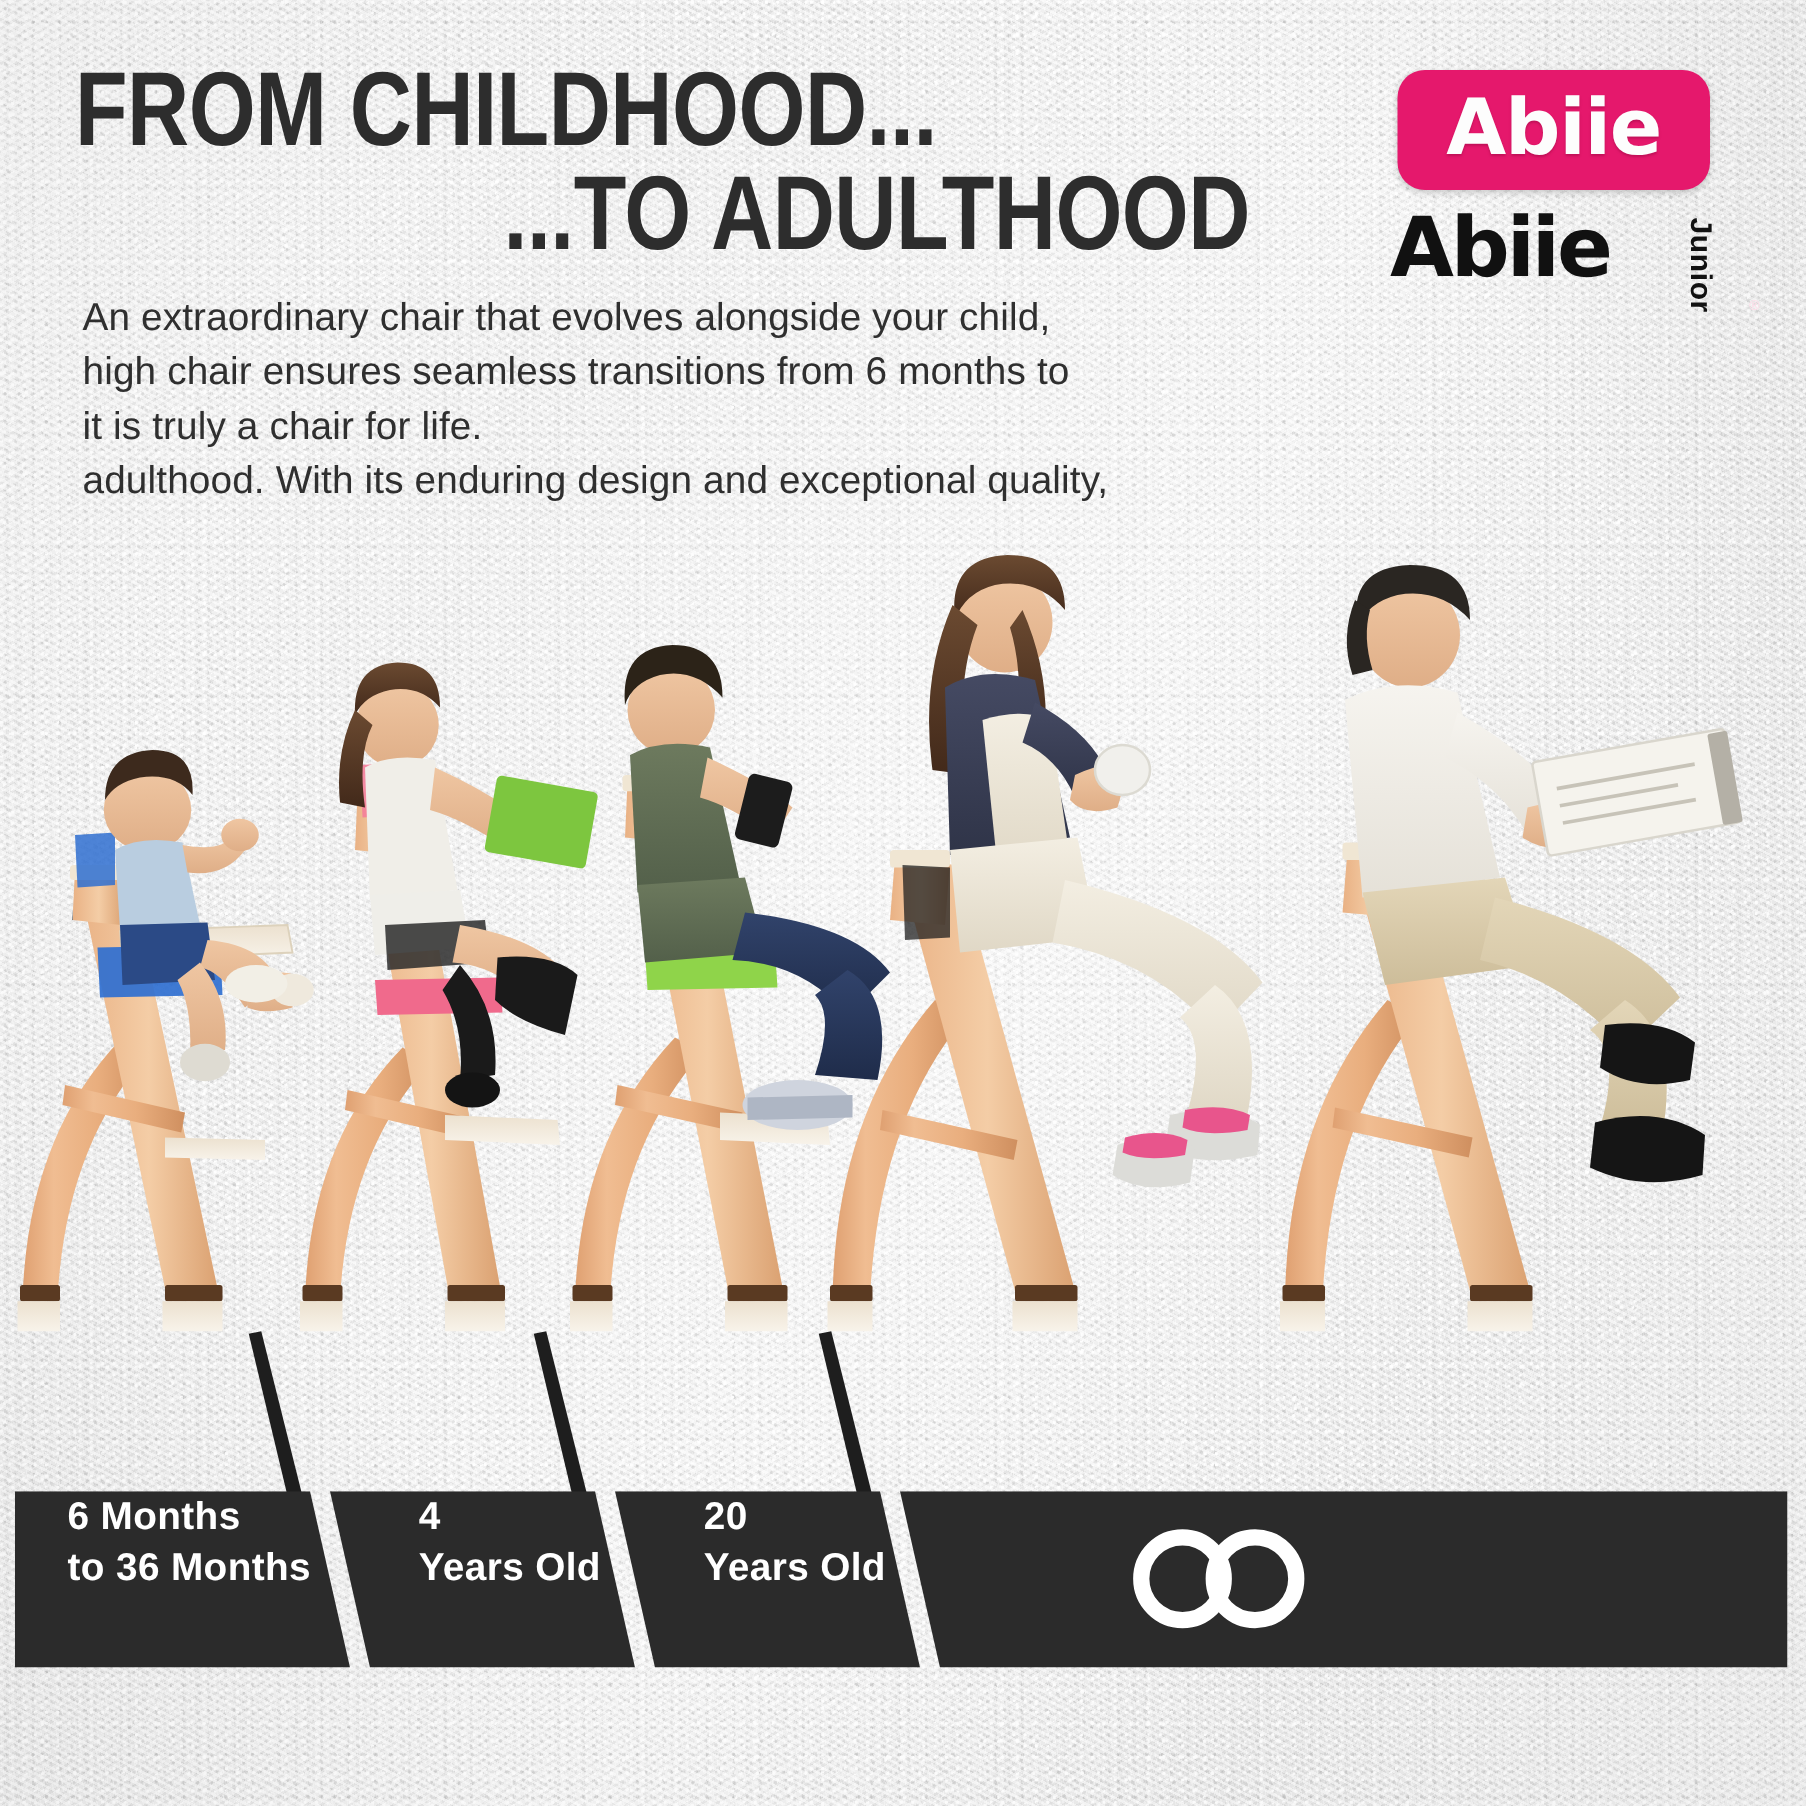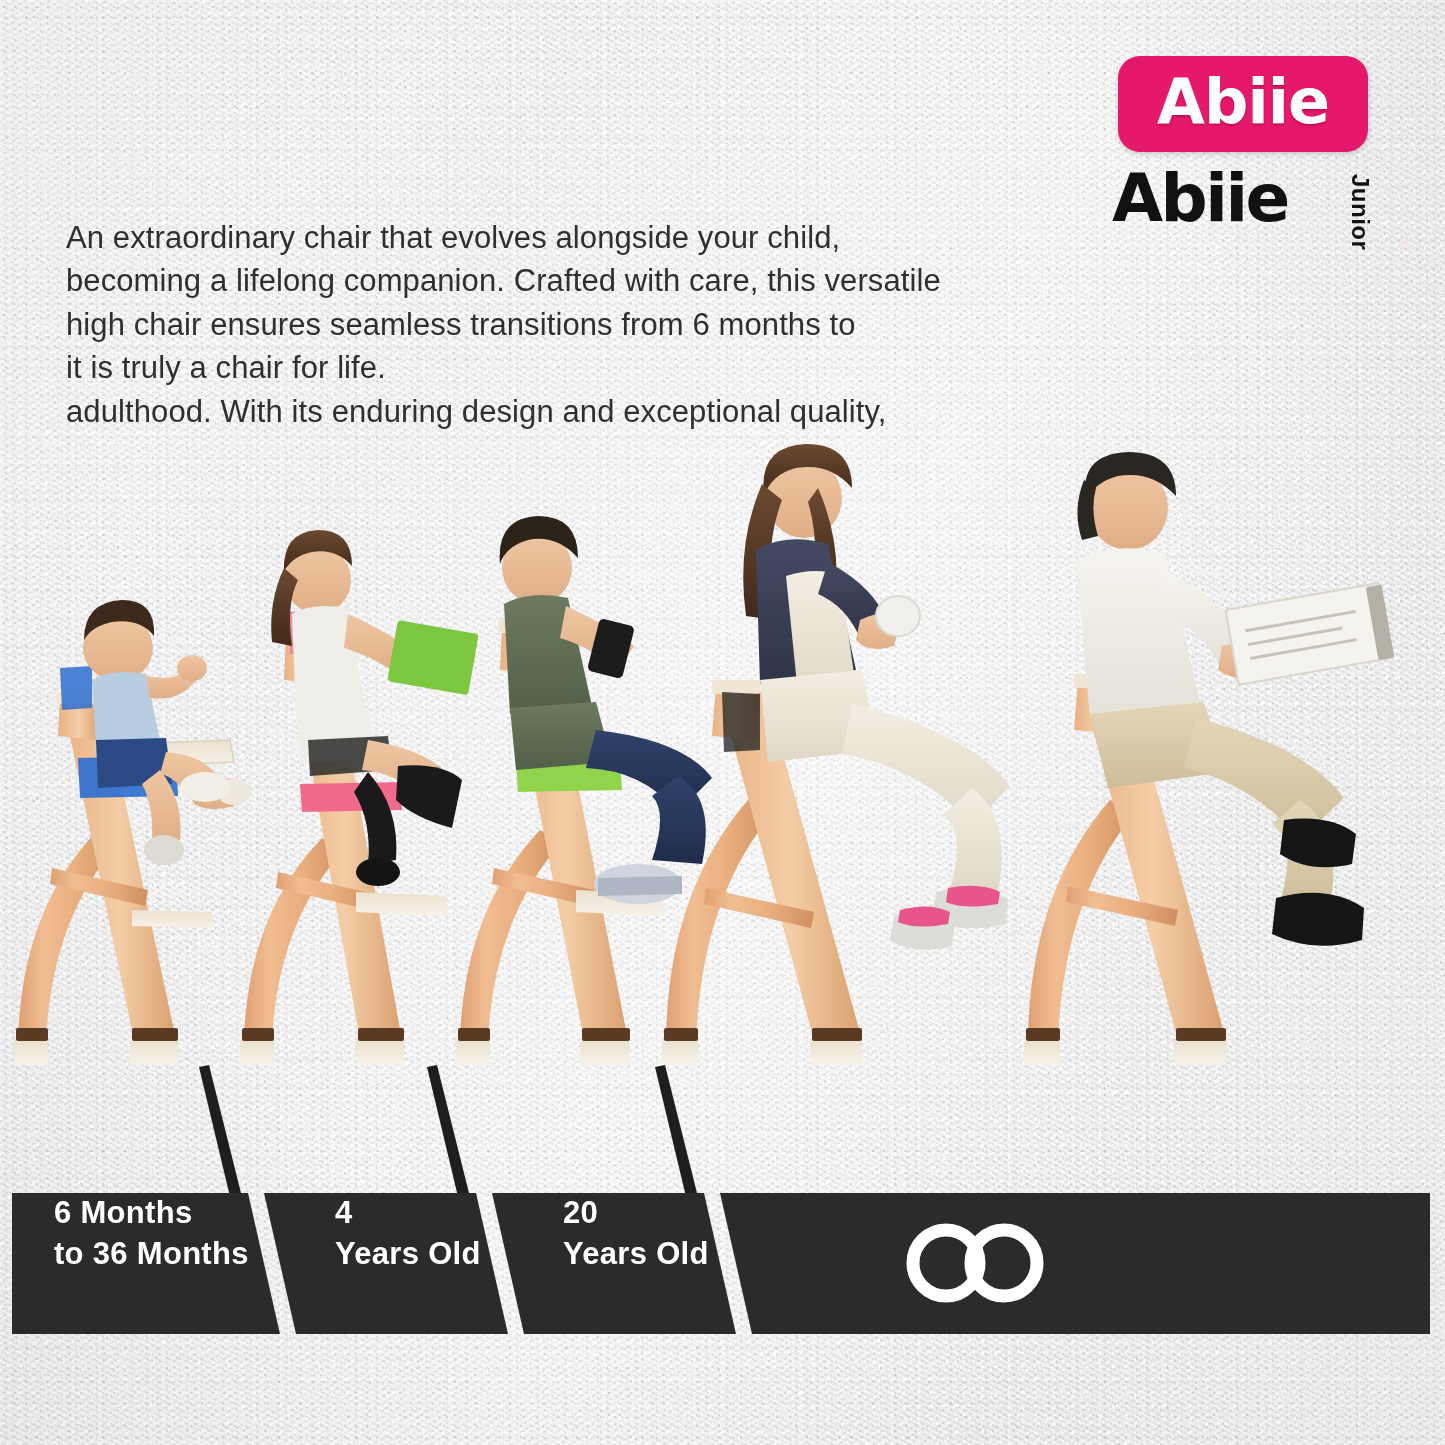--- a/index.html
+++ b/index.html
@@ -64,21 +64,21 @@
   }
   .hl-line.two{
     transform-origin:right center;
     text-align:right;
     transform:scaleX(.82);
     margin-top:4px;
   }
 
   
   #lede{
-    position:absolute; left:66px; top:216px; width:980px;
+    position:absolute; left:66px; top:232px; width:980px;
     font-family:"Liberation Sans Narrow","Liberation Sans", sans-serif;
     font-size:31px;
     line-height:1.40;
     color:#2f2f2f;
     letter-spacing:.1px;
     z-index:8;
   }
   #lede span{ display:block; white-space:nowrap; }
 
   
@@ -151,24 +151,27 @@
 </style>
 </head>
 <body>
 
 <div id="stage">
 
   <div id="paper-texture"></div>
   <div id="paper-texture2"></div>
   <div id="vignette"></div>
 
+  <div id="headline">
+    <div class="hl-line one">FROM CHILDHOOD...</div>
+    <div class="hl-line two">...TO ADULTHOOD</div>
+  </div>
 
   <div id="lede">
     <span>An extraordinary chair that evolves alongside your child,</span>
-    <span>becoming a lifelong companion. Crafted with care, this versatile</span>
     <span>high chair ensures seamless transitions from 6 months to</span>
     <span>it is truly a chair for life.</span>
     <span>adulthood. With its enduring design and exceptional quality,</span>
   </div>
 
   <div id="logo">
     <div id="logo-badge"></div>
     <div id="logo-wordmark">Abiie</div>
     <div id="logo-reg">®</div>
     <div id="logo-beyond">Abiie</div>

